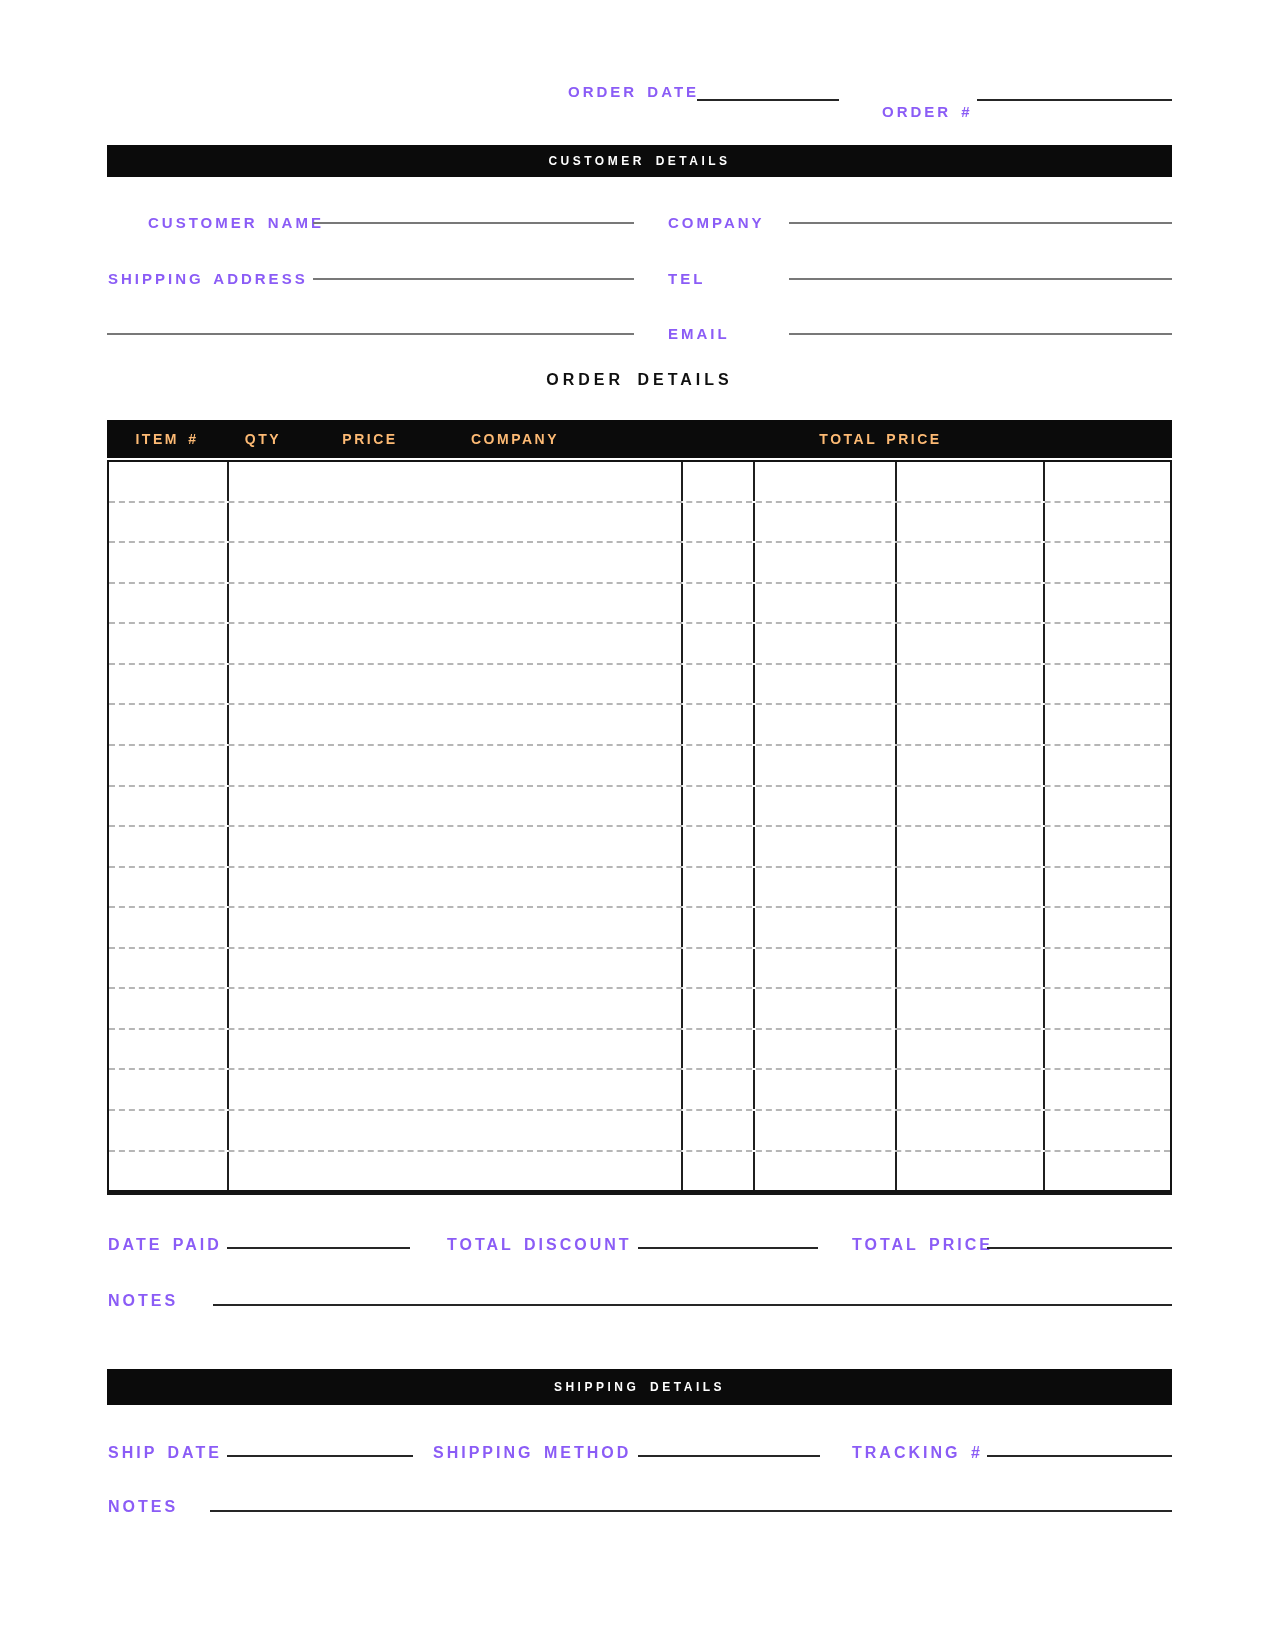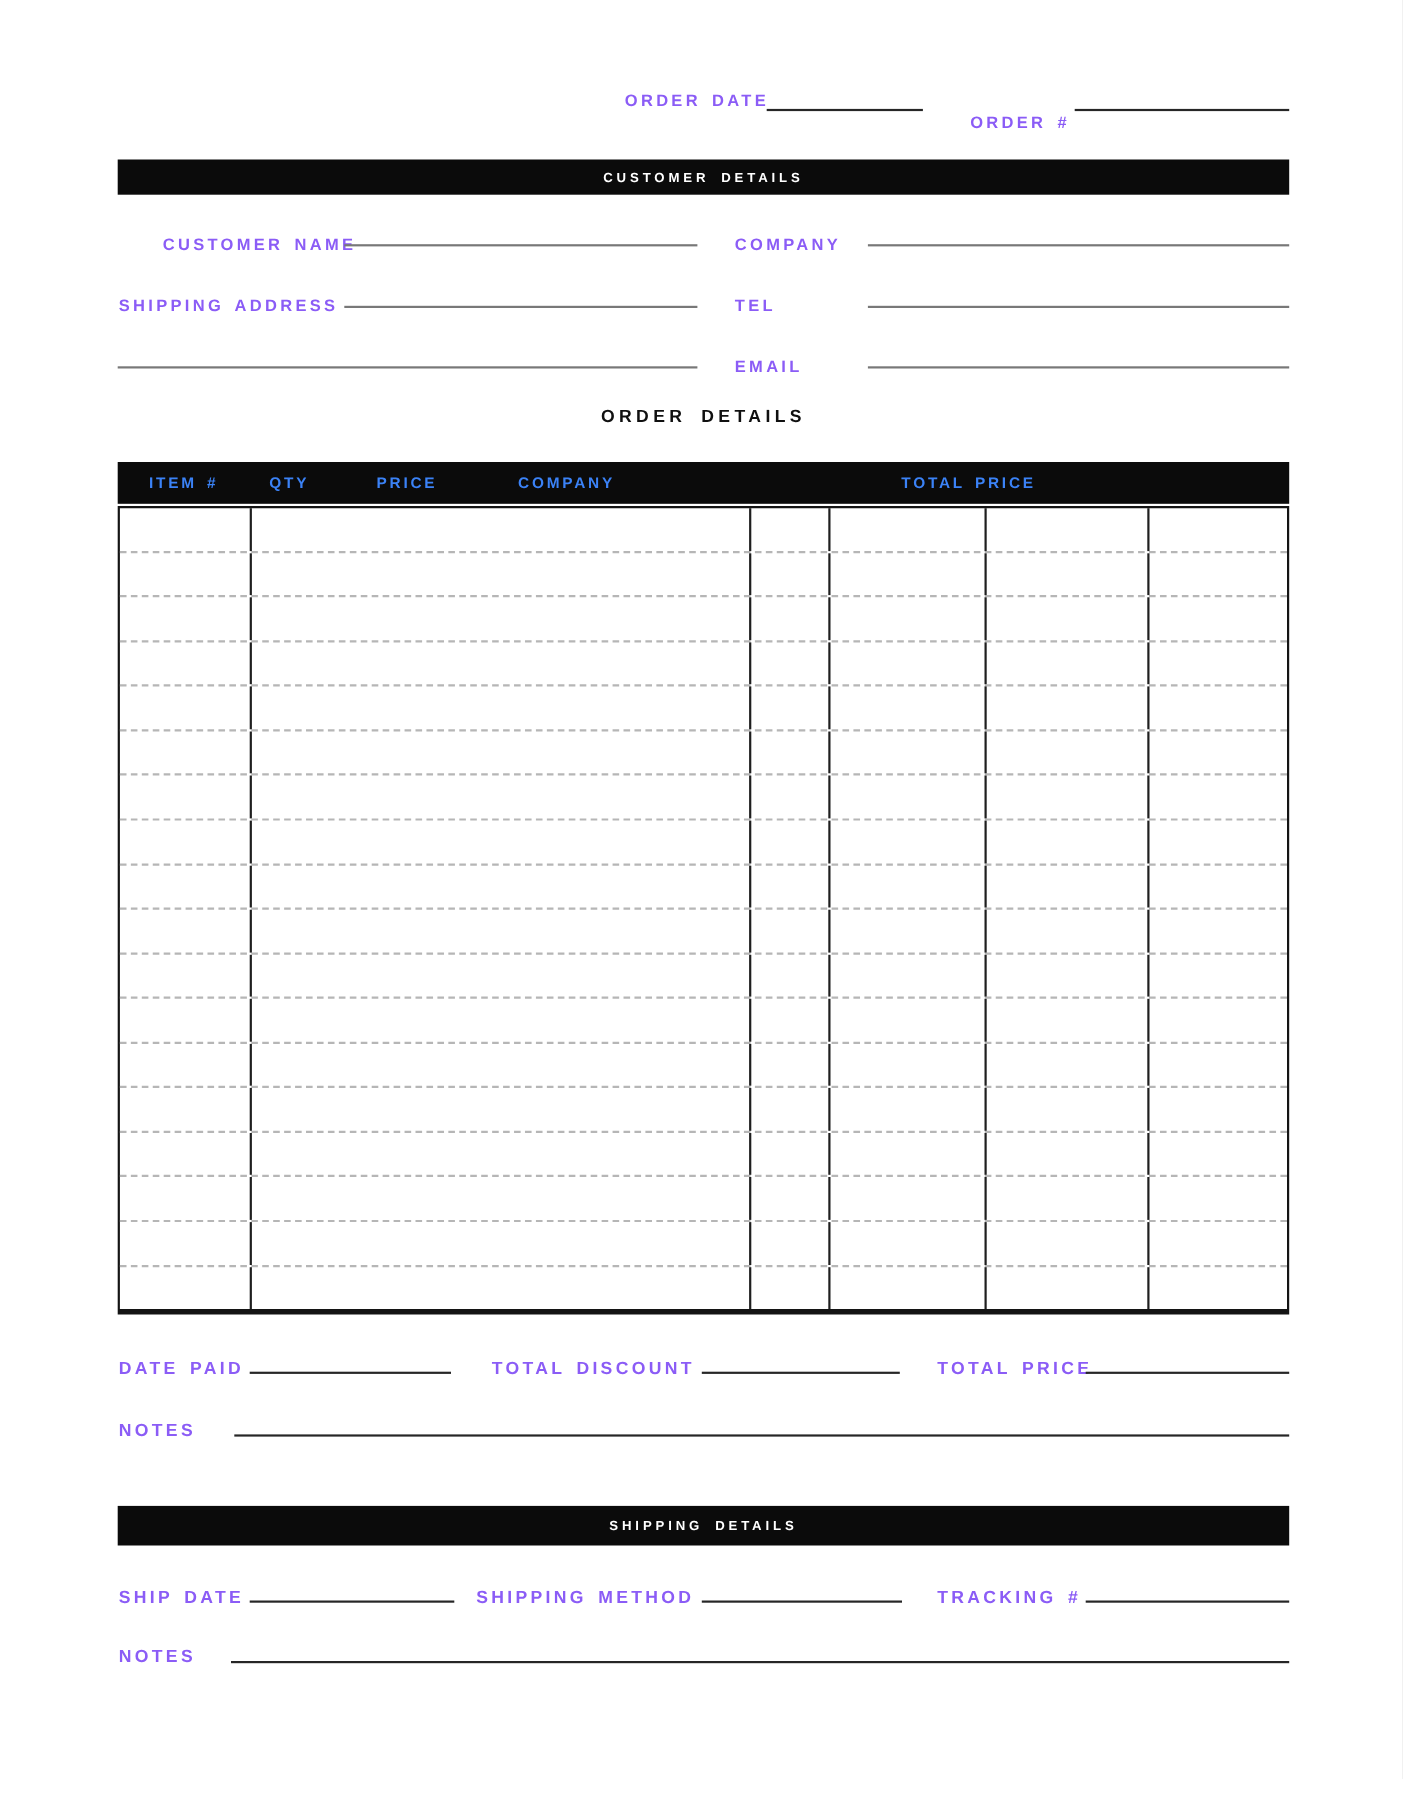--- a/index.html
+++ b/index.html
@@ -37,21 +37,21 @@
 
   
   .fline { height:0; border-top:2px solid #262626; }
   .fline-gray { border-top-color:#787878; }
 
   
   .table { left:107px; top:420px; width:1065px; }
   .thead { height:38px; background:#0b0b0b; display:flex; }
   .th {
     display:flex; align-items:center; justify-content:center;
-    color:#3b82f6; font-size:14px; font-weight:700; letter-spacing:2.5px;
+    color:#fdba74; font-size:14px; font-weight:700; letter-spacing:2.5px;
     word-spacing:3px; white-space:nowrap;
   }
   .c0 { width:120px; } .c1 { width:454px; } .c2 { width:72px; }
   .c3 { width:142px; } .c4 { width:148px; } .c5 { flex:1; }
   .tbody {
     box-sizing:border-box; margin-top:2px; height:735px;
     border:2px solid #141414; border-top-width:2px; border-bottom-width:5px;
     display:flex; flex-direction:column; background:#fff;
   }
   .trow { flex:1; display:flex; border-bottom:2px dashed #b6b6b6; }

